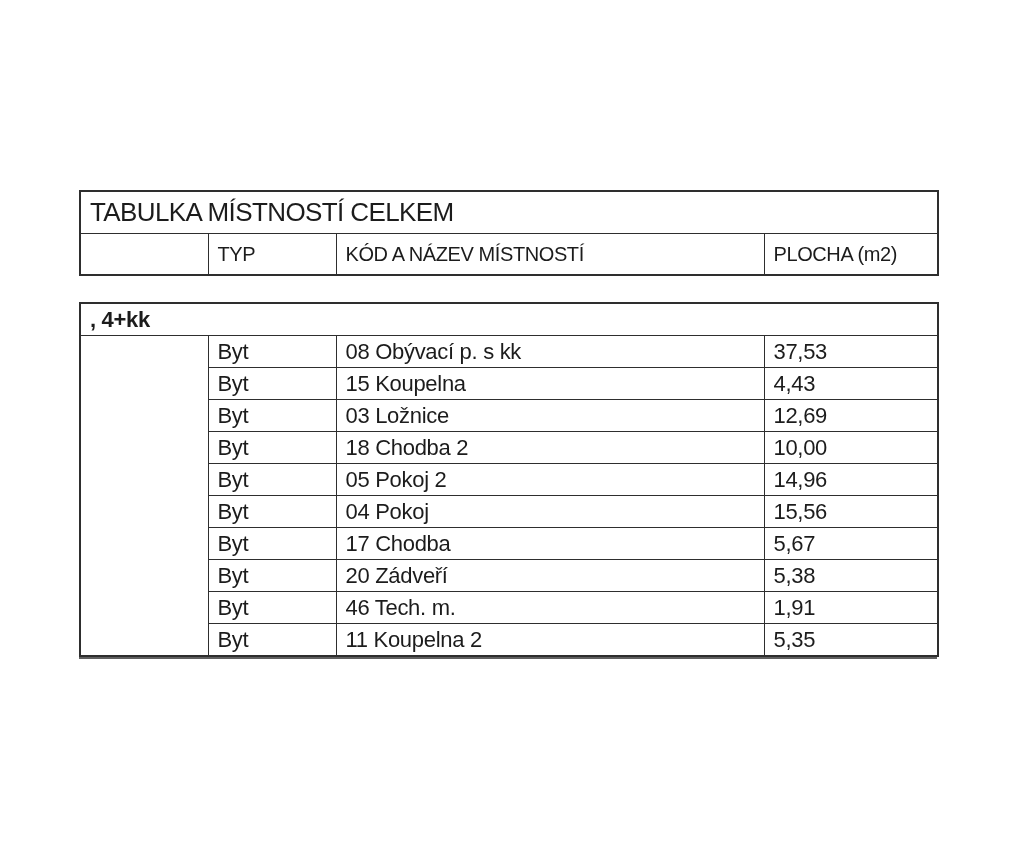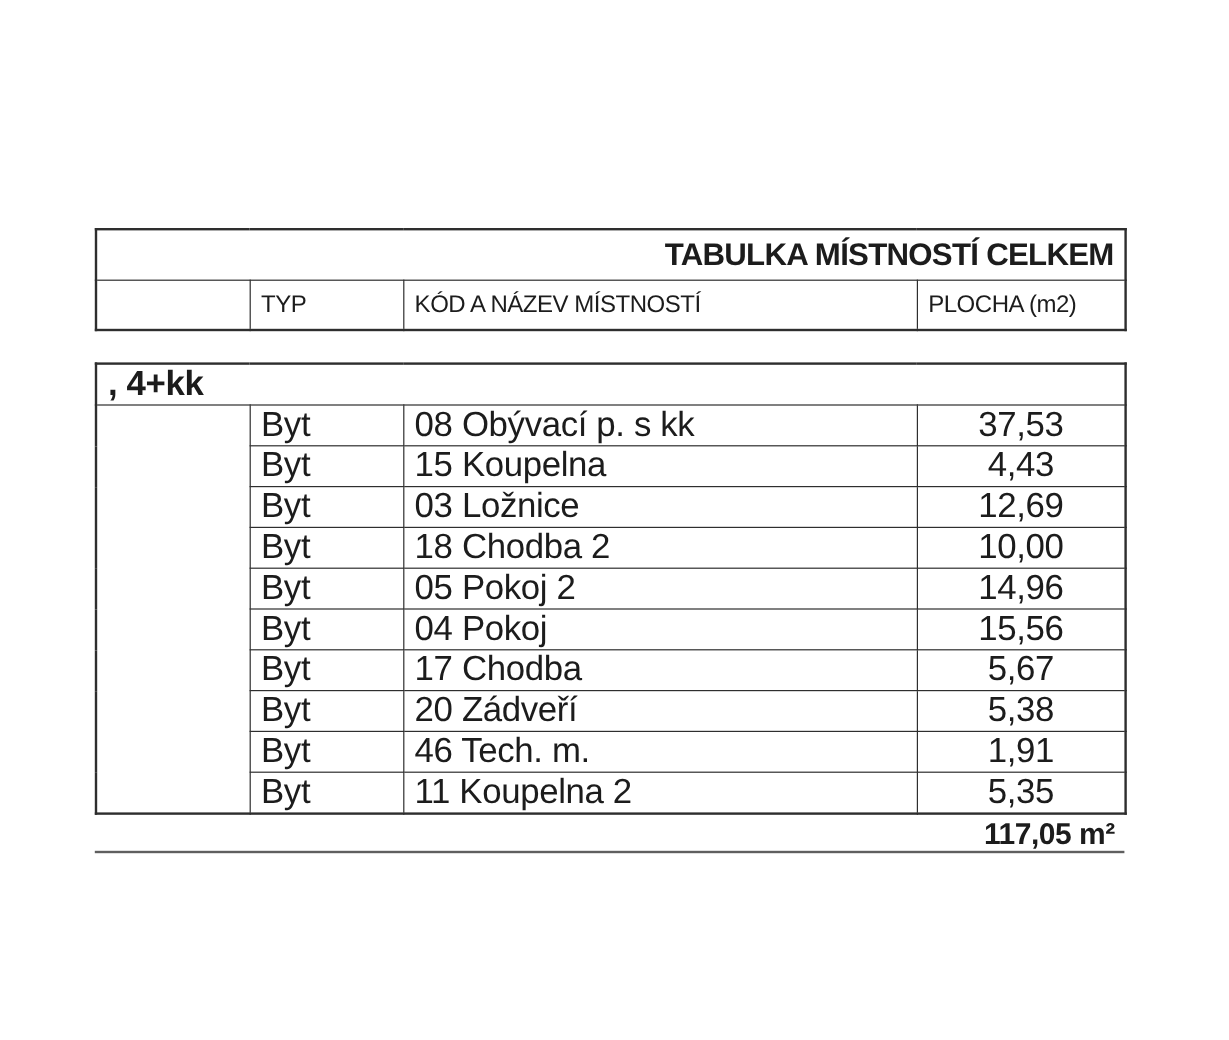--- a/index.html
+++ b/index.html
@@ -28,52 +28,51 @@
     border: 1.5px solid #2e2e2e;
     overflow: hidden;
     white-space: nowrap;
   }
   col.c1 { width: 128px; }
   col.c2 { width: 128px; }
   col.c3 { width: 428px; }
   col.c4 { width: 174px; }
 
   td.title-cell {
-    font-weight: bold;
+    font-weight: normal;
     font-size: 26px;
     letter-spacing: -0.6px;
     height: 41px;
     padding: 0 9px;
     vertical-align: middle;
-    text-align: right;
   }
   tr.cols td {
     font-size: 20px;
     letter-spacing: -0.4px;
     height: 40px;
     padding: 0 9px;
     vertical-align: middle;
   }
   table.data-tbl { margin-top: 26px; }
   td.section-cell {
     font-weight: bold;
     font-size: 24px;
     letter-spacing: -0.4px;
     height: 38px;
     padding: 0 9px;
     vertical-align: middle;
   }
   table.data-tbl tbody td {
-    font-size: 29px;
+    font-size: 22px;
     letter-spacing: -0.3px;
     height: 31px;
     padding: 0 9px;
     vertical-align: middle;
   }
-  td.num { text-align: center; }
+  td.num { text-align: left; }
   .total-row {
     width: 858px;
     text-align: right;
     font-weight: bold;
     font-size: 25px;
     letter-spacing: -0.4px;
     padding: 4px 8px 4px 0;
     box-sizing: border-box;
     height: 30px;
     line-height: 24px;
@@ -169,19 +168,16 @@
           <td class="num">1,91</td>
         </tr>
         <tr>
           <td>Byt</td>
           <td>11 Koupelna 2</td>
           <td class="num">5,35</td>
         </tr>
       </tbody>
   </table>
 
-  <div class="total-row">
-    <span>117,05 m²</span>
-  </div>
 
   <div class="bottom-rule"></div>
 
 </div>
 
 </body></html>

